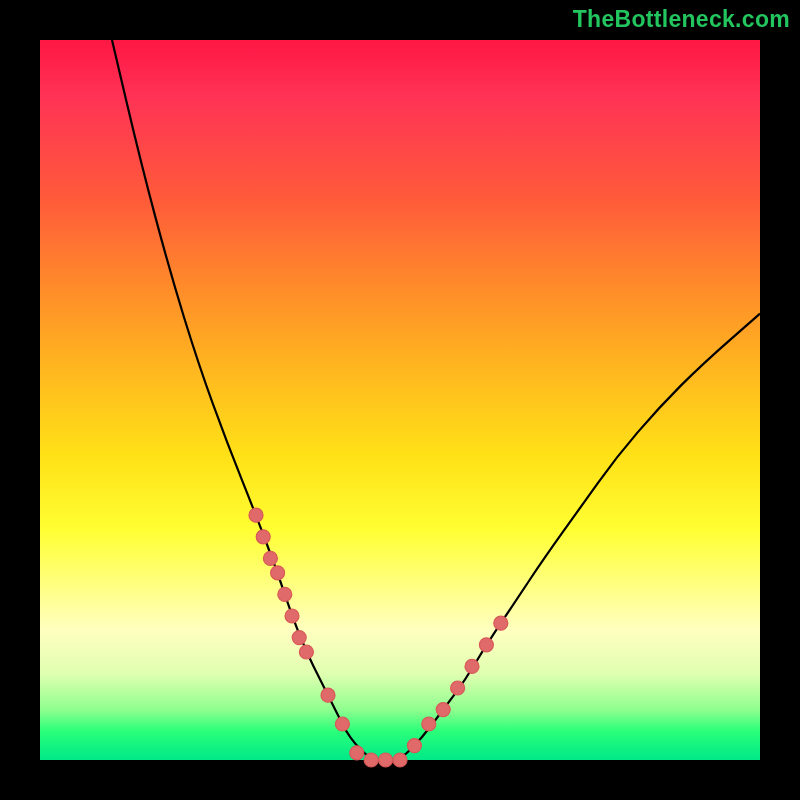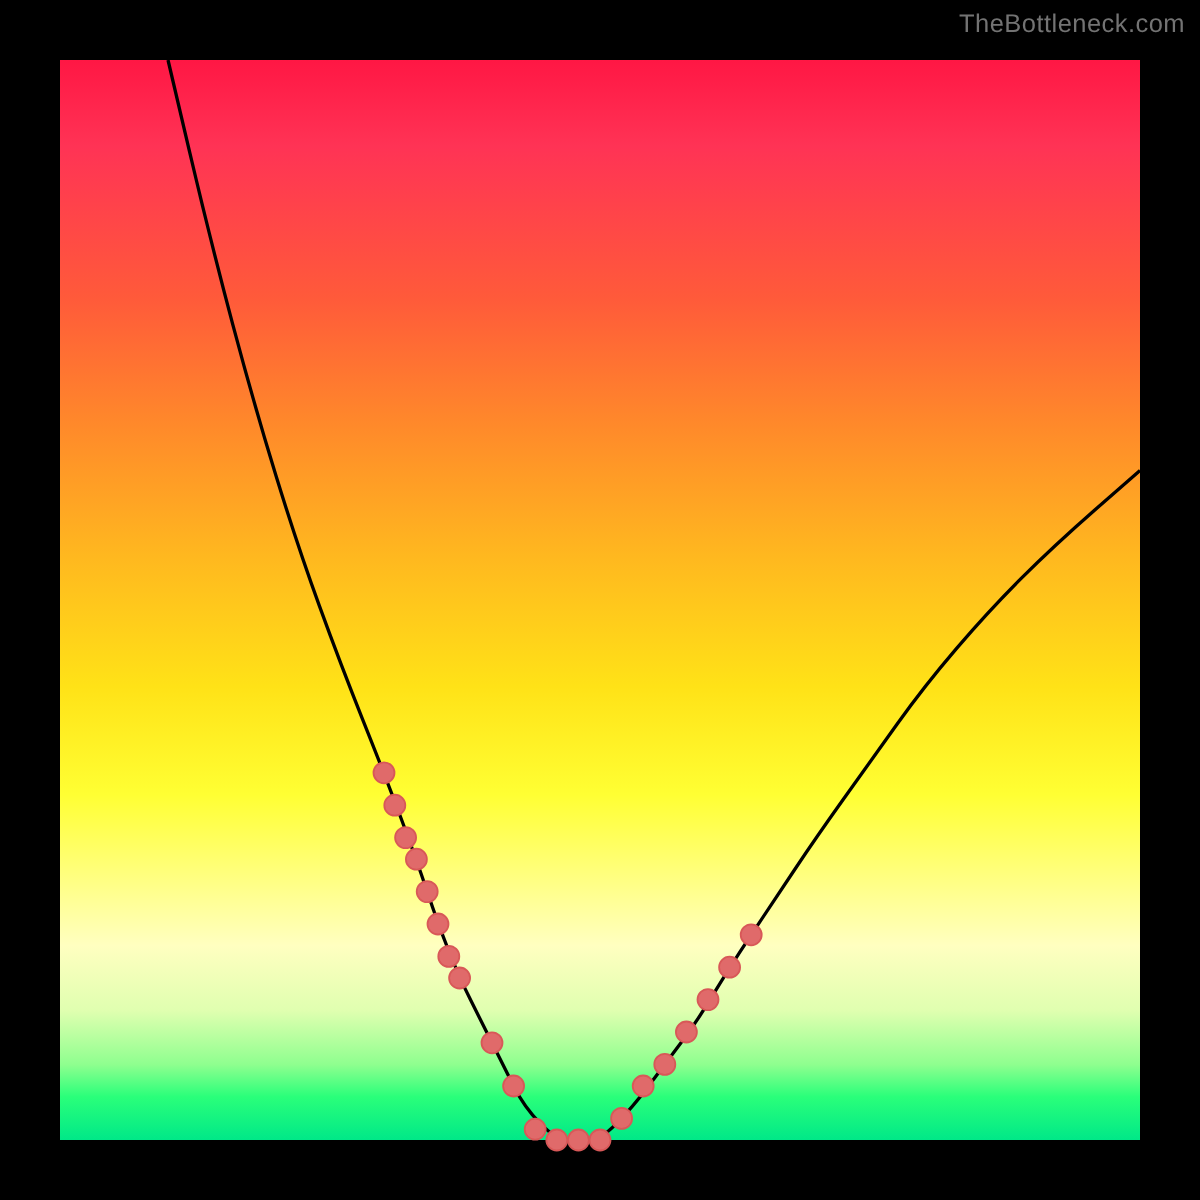--- a/index.html
+++ b/index.html
@@ -36,23 +36,23 @@
       #e0ffb0 88%,
       #8fff8f 93%,
       #2aff7a 96%,
       #00e888 100%
     );
   }
   .watermark {
     position: absolute;
     top: 6px;
     right: 10px;
-    color: #737373;
-    font-size: 17px;
-    font-weight: 400;
+    color: #22c55e;
+    font-size: 23px;
+    font-weight: 700;
     letter-spacing: 0.3px;
     z-index: 5;
     user-select: none;
   }
   svg.curve {
     position: absolute;
     left: 0;
     top: 0;
     width: 720px;
     height: 720px;

